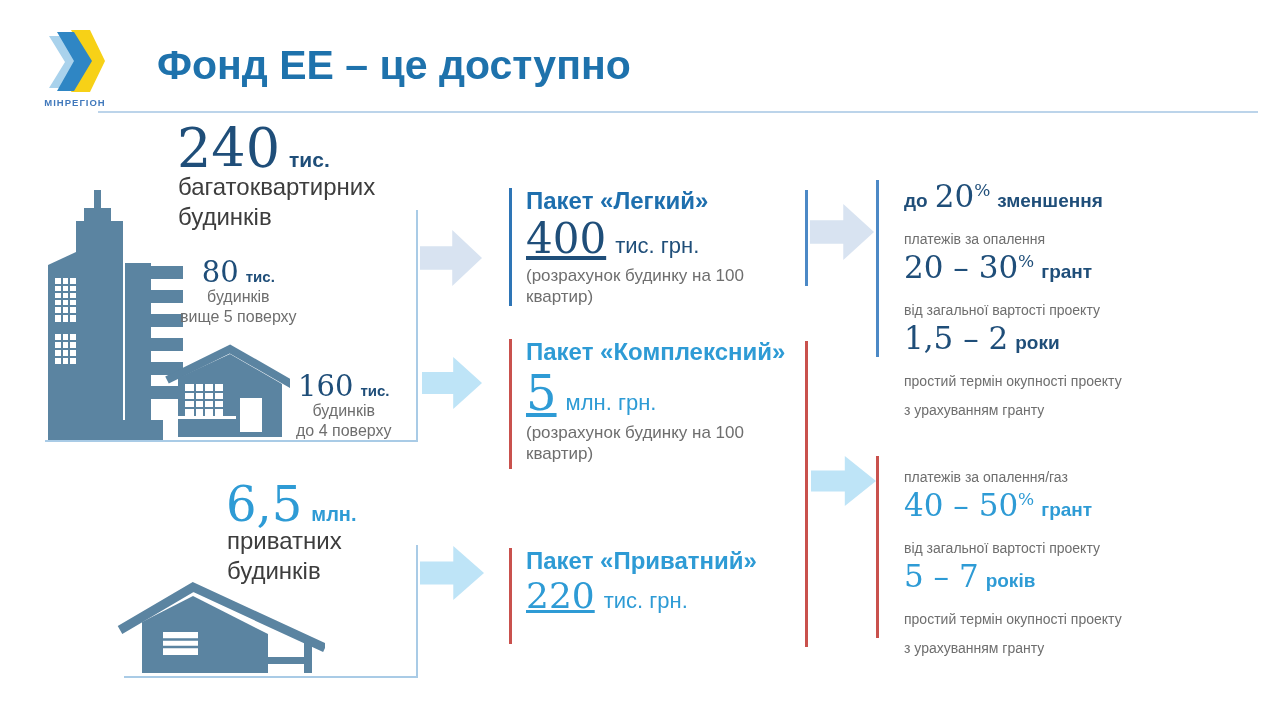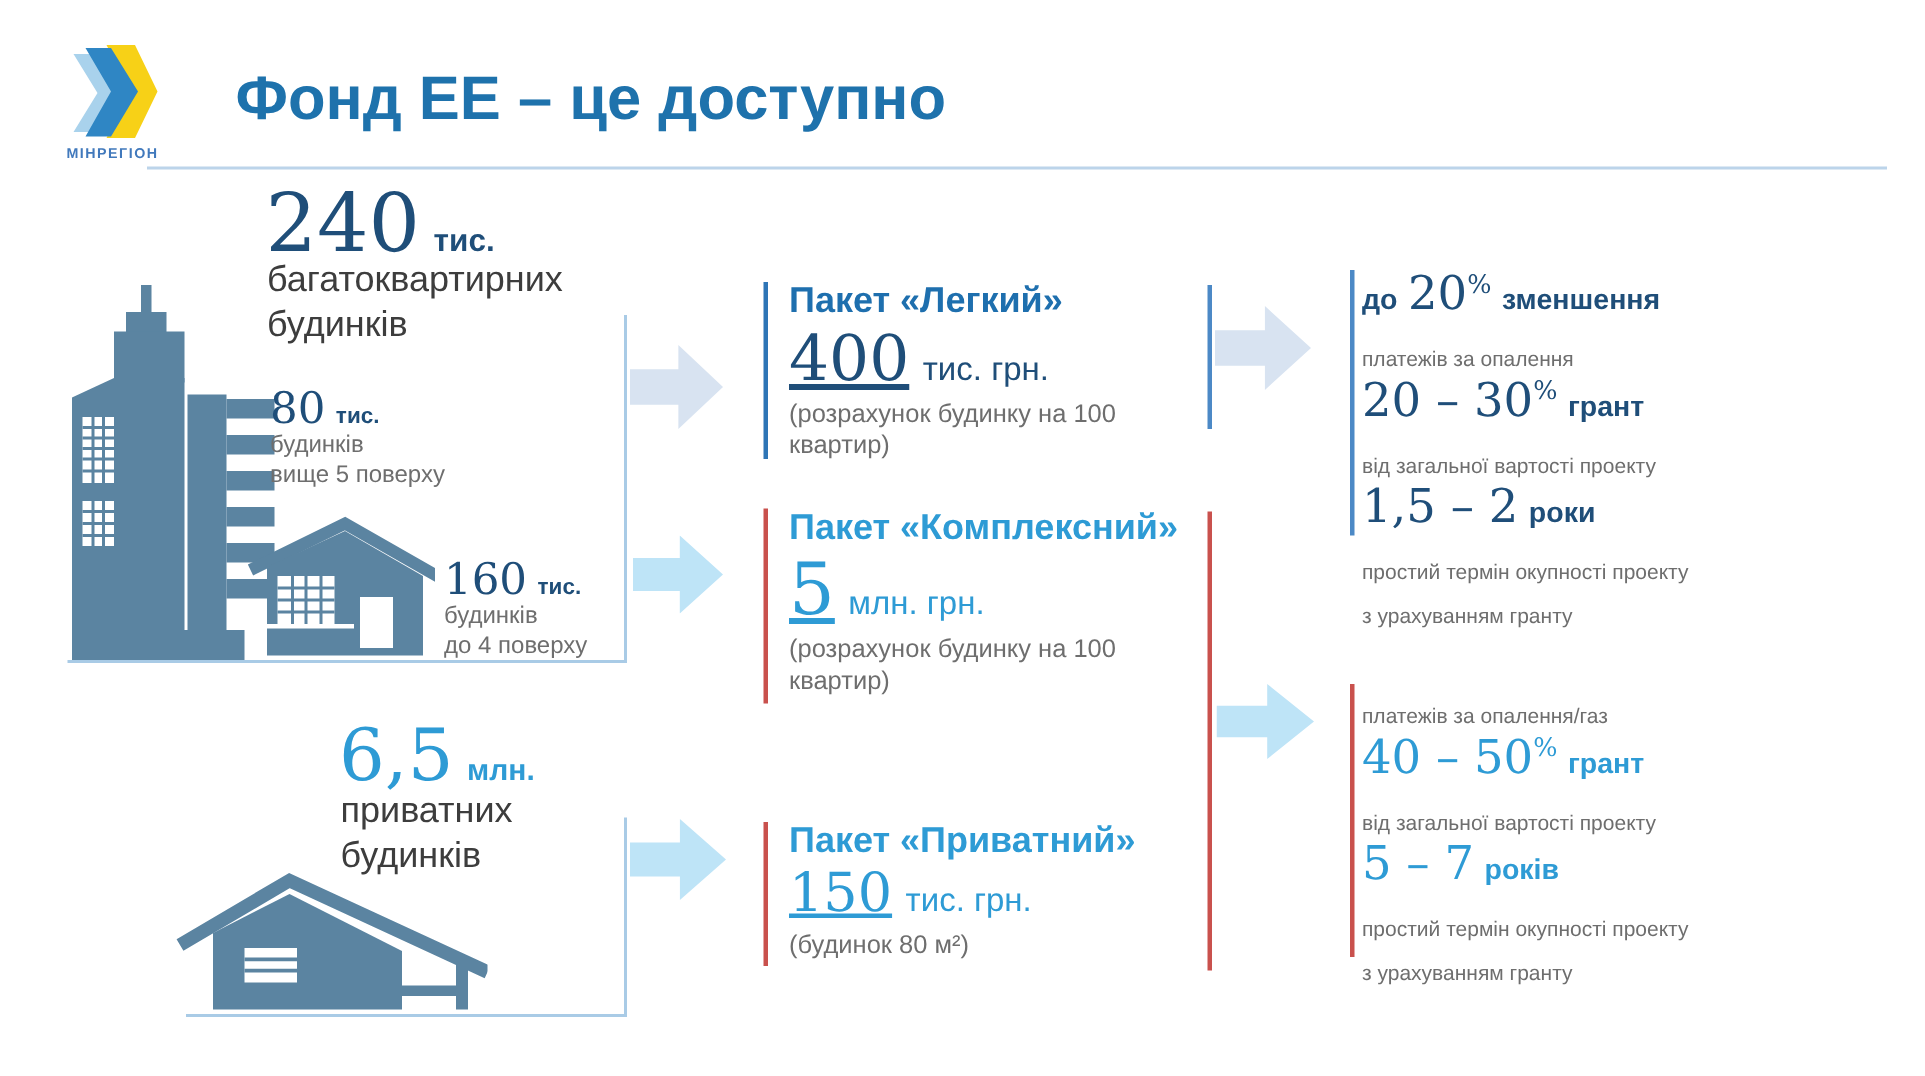--- a/index.html
+++ b/index.html
@@ -21,21 +21,21 @@
   .s65{left:226px;top:480px;}
   .s65 .big-num{font-size:48px;color:#2E9BD5;}
   .big-num{font-family:"DejaVu Serif",serif;}
   .big-unit{font-size:21px;font-weight:bold;margin-left:9px;}
   .s240 .big-unit{color:#1F4E79;}
   .s65 .big-unit{color:#2E9BD5;font-size:20px;}
   .desc{position:absolute;font-size:24px;color:#3D3D3D;line-height:30px;}
   .d240{left:178px;top:172px;}
   .d65{left:227px;top:526px;}
 
-  .substat{position:absolute;line-height:1;}
+  .substat{position:absolute;line-height:1;text-align:center;}
   .ss80{left:180px;top:258px;}
   .ss160{left:296px;top:372px;}
   .ss-num{font-family:"DejaVu Serif",serif;font-size:29px;color:#1F4E79;}
   .ss-unit{font-size:15px;font-weight:bold;color:#1F4E79;margin-left:7px;}
   .ss-line{font-size:16px;color:#6E6E6E;line-height:20px;}
   .ss-line:first-of-type{margin-top:6px;}
 
   
   .top-box{position:absolute;left:45px;top:210px;width:371px;height:230px;
     border-right:2px solid #A9CBE6;border-bottom:2px solid #A9CBE6;}
@@ -66,21 +66,21 @@
   .pkg-unit{font-size:22px;font-weight:normal;margin-left:9px;}
   .pkg-note{font-size:17px;color:#6E6E6E;line-height:21px;margin-top:5px;white-space:nowrap;}
   .nline:empty{display:none;}
 
   
   .vline{position:absolute;width:3px;}
   .vline-blue{background:#4C89C6;}
   .vline-red{background:#C9514D;}
 
   
-  .benefit{position:absolute;left:900px;border-left:3px solid;padding-left:5px;}
+  .benefit{position:absolute;left:876px;border-left:3px solid;padding-left:25px;}
   .tone-dark  .bnum,.tone-dark  .bpct,.tone-dark  .bprefix,.tone-dark  .bsuffix{color:#1F4E79;}
   .tone-light .bnum,.tone-light .bpct,.tone-light .bprefix,.tone-light .bsuffix{color:#2E9BD5;}
   .bstat{line-height:33px;white-space:nowrap;}
   .bnum{font-family:"DejaVu Serif",serif;font-size:31px;}
   .bpct{font-family:"DejaVu Serif",serif;font-size:17px;position:relative;top:-11px;}
   .bprefix,.bsuffix{font-size:19px;font-weight:bold;}
   .bprefix{margin-right:7px;}
   .bsuffix{margin-left:7px;}
   .bstat span:empty{display:none;margin:0;}
   .bcap{font-size:14px;color:#6E6E6E;line-height:16px;margin:13px 0 4px;}
@@ -188,25 +188,21 @@
   <div class="package pkg-red" style="top:339px;height:130px">
     <div class="pkg-title">Пакет «Комплексний»</div>
     <div class="pkg-price"><span class="pkg-num sz48">5</span><span class="pkg-unit">млн. грн.</span></div>
     <div class="pkg-note">
       <div class="nline">(розрахунок будинку на 100</div>
       <div class="nline">квартир)</div>
     </div>
   </div>
   <div class="package pkg-red" style="top:548px;height:96px">
     <div class="pkg-title">Пакет «Приватний»</div>
-    <div class="pkg-price"><span class="pkg-num sz36">150</span><span class="pkg-unit">тис. грн.</span></div>
-    <div class="pkg-note">
-      <div class="nline">(будинок 80 м²)</div>
-
-    </div>
+    <div class="pkg-price"><span class="pkg-num sz36">220</span><span class="pkg-unit">тис. грн.</span></div>
   </div>
 
   <div class="vline vline-blue" style="left:805px;top:190px;height:96px"></div>
   <div class="vline vline-red" style="left:805px;top:341px;height:306px"></div>
 
   <div class="benefit tone-dark" style="top:180px;height:177px;border-color:#4C89C6">
     <div class="bstat"><span class="bprefix">до</span><span class="bnum">20</span><span class="bpct">%</span><span class="bsuffix">зменшення</span></div>
     <div class="bcap">платежів за опалення</div>
 
     <div class="bstat"><span class="bnum">20 – 30</span><span class="bpct">%</span><span class="bsuffix">грант</span></div>

